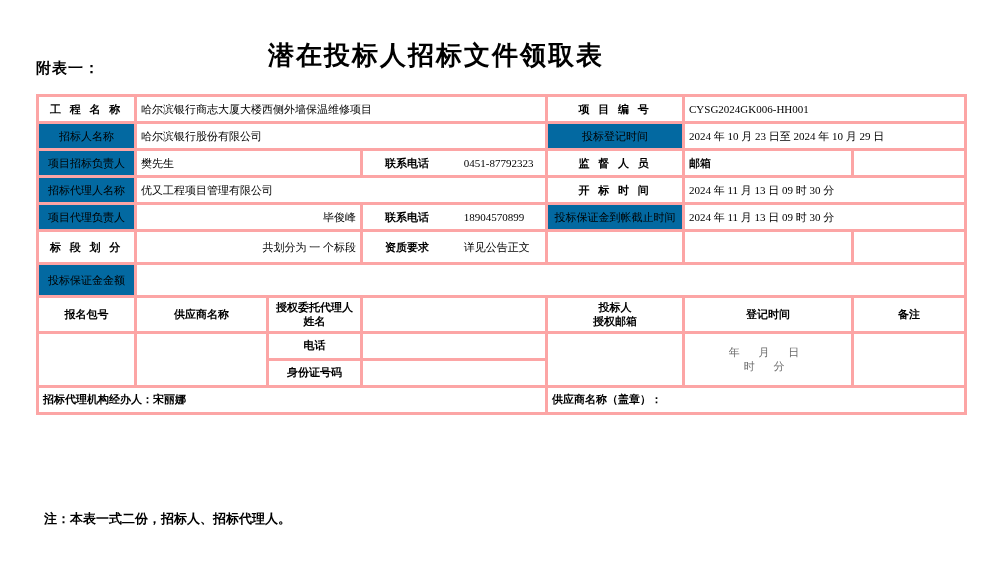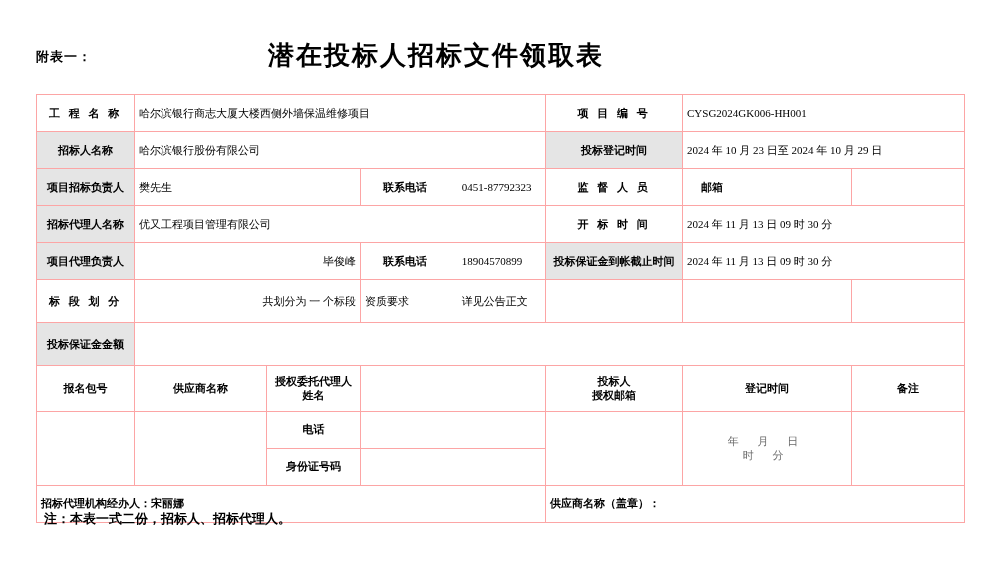--- a/index.html
+++ b/index.html
@@ -16,22 +16,22 @@
     overflow: hidden;
   }
   .page {
     position: relative;
     width: 1000px;
     height: 574px;
   }
   .attach-label {
     position: absolute;
     left: 36px;
-    top: 48px;
-    font-size: 13px;
+    top: 59px;
+    font-size: 15px;
     font-weight: bold;
     letter-spacing: 1px;
   }
   .doc-title {
     position: absolute;
     left: 0;
     top: 38px;
     width: 872px;
     text-align: center;
     font-size: 26px;
@@ -40,31 +40,31 @@
   }
   table.main {
     position: absolute;
     left: 36px;
     top: 94px;
     width: 928px;
     border-collapse: collapse;
     table-layout: fixed;
   }
   table.main td {
-    border: 1px solid #fca5a5;
+    border: 3px solid #fca5a5;
     font-size: 11px;
-    padding: 8px 4px;
+    padding: 2px 4px;
     vertical-align: middle;
     height: 20px;
     line-height: 1.3;
   }
   .lbl {
     text-align: center;
-    font-weight: bold;
-    background: #e5e5e5;
+    font-weight: normal;
+    background: #0369a1;
     white-space: nowrap;
   }
   .lbl-sp {
     text-align: center;
     font-weight: bold;
     letter-spacing: 3px;
     white-space: nowrap;
   }
   .val {
     text-align: left;
@@ -147,21 +147,21 @@
       </tr>
       <tr>
         <td class="lbl">项目招标负责人</td>
         <td class="val" colspan="2">樊先生</td>
         <td class="val">
           <span style="display:inline-block;width:80px;text-align:center;font-weight:bold;">联系电话</span>
           <span style="display:inline-block;padding-left:14px;">0451-87792323</span>
         </td>
         <td class="lbl-sp">监 督 人 员</td>
         <td class="val">
-          <span style="display:inline-block;width:50px;text-align:center;font-weight:bold;">邮箱</span>
+          <span style="display:inline-block;width:50px;font-weight:bold;">邮箱</span>
         </td>
         <td class="val"></td>
       </tr>
       <tr>
         <td class="lbl">招标代理人名称</td>
         <td class="val" colspan="3">优又工程项目管理有限公司</td>
         <td class="lbl-sp">开 标 时 间</td>
         <td class="val" colspan="2">2024 年 11 月 13 日 09 时 30 分</td>
       </tr>
       <tr>
@@ -171,21 +171,21 @@
           <span style="display:inline-block;width:80px;text-align:center;font-weight:bold;">联系电话</span>
           <span style="display:inline-block;padding-left:14px;">18904570899</span>
         </td>
         <td class="lbl">投标保证金到帐截止时间</td>
         <td class="val" colspan="2">2024 年 11 月 13 日 09 时 30 分</td>
       </tr>
       <tr>
         <td class="lbl-sp" style="height:26px">标 段 划 分</td>
         <td class="val-c" colspan="2">共划分为 一 个标段</td>
         <td class="val">
-          <span style="display:inline-block;width:80px;font-weight:normal;">资质要求</span>
+          <span style="display:inline-block;width:80px;text-align:center;font-weight:bold;">资质要求</span>
           <span style="display:inline-block;padding-left:14px;">详见公告正文</span>
         </td>
         <td></td>
         <td></td>
         <td></td>
       </tr>
       <tr>
         <td class="lbl" style="height:26px">投标保证金金额</td>
         <td colspan="6"></td>
       </tr>

